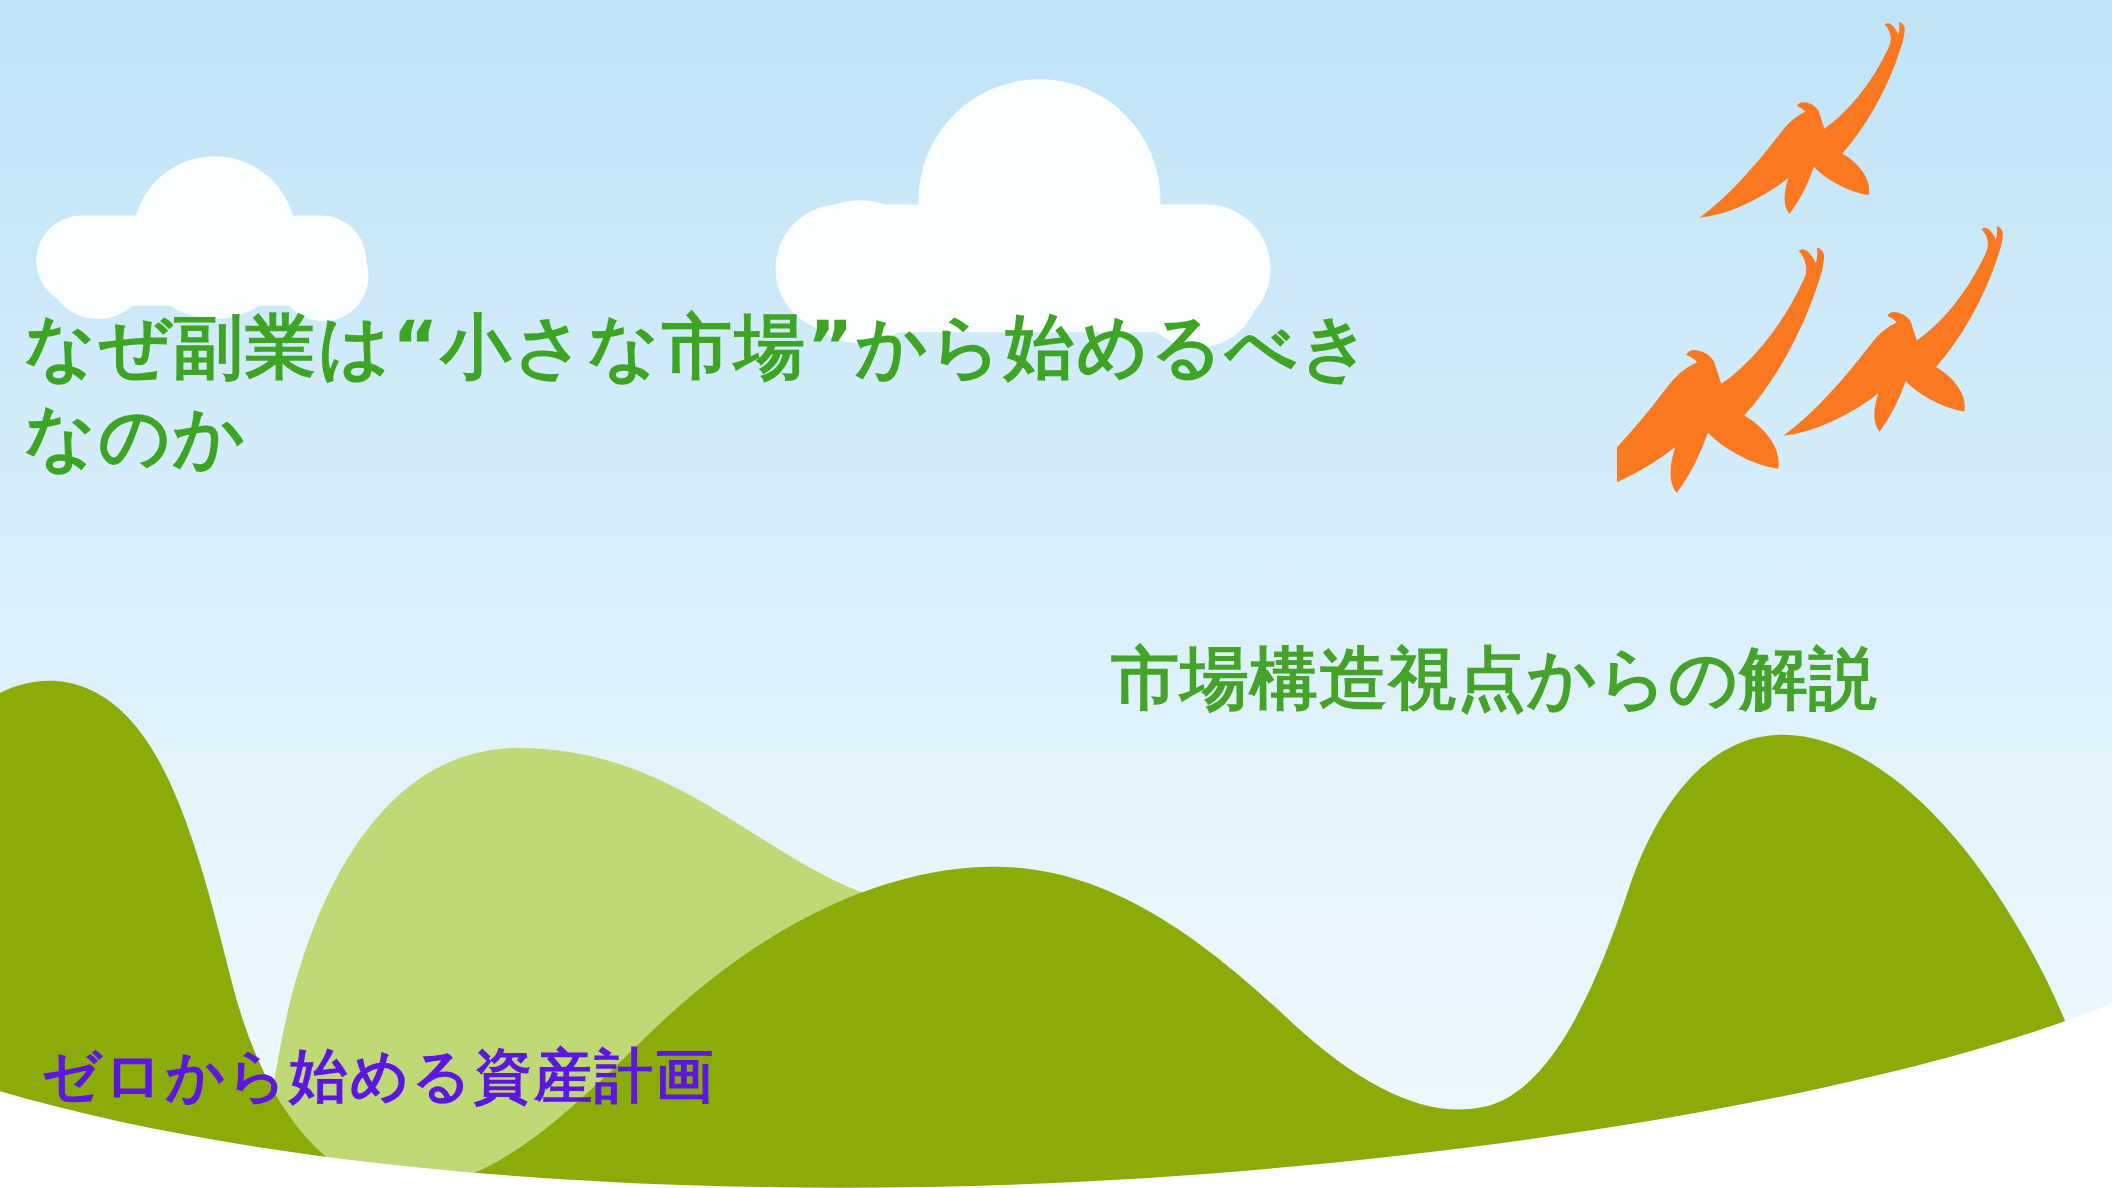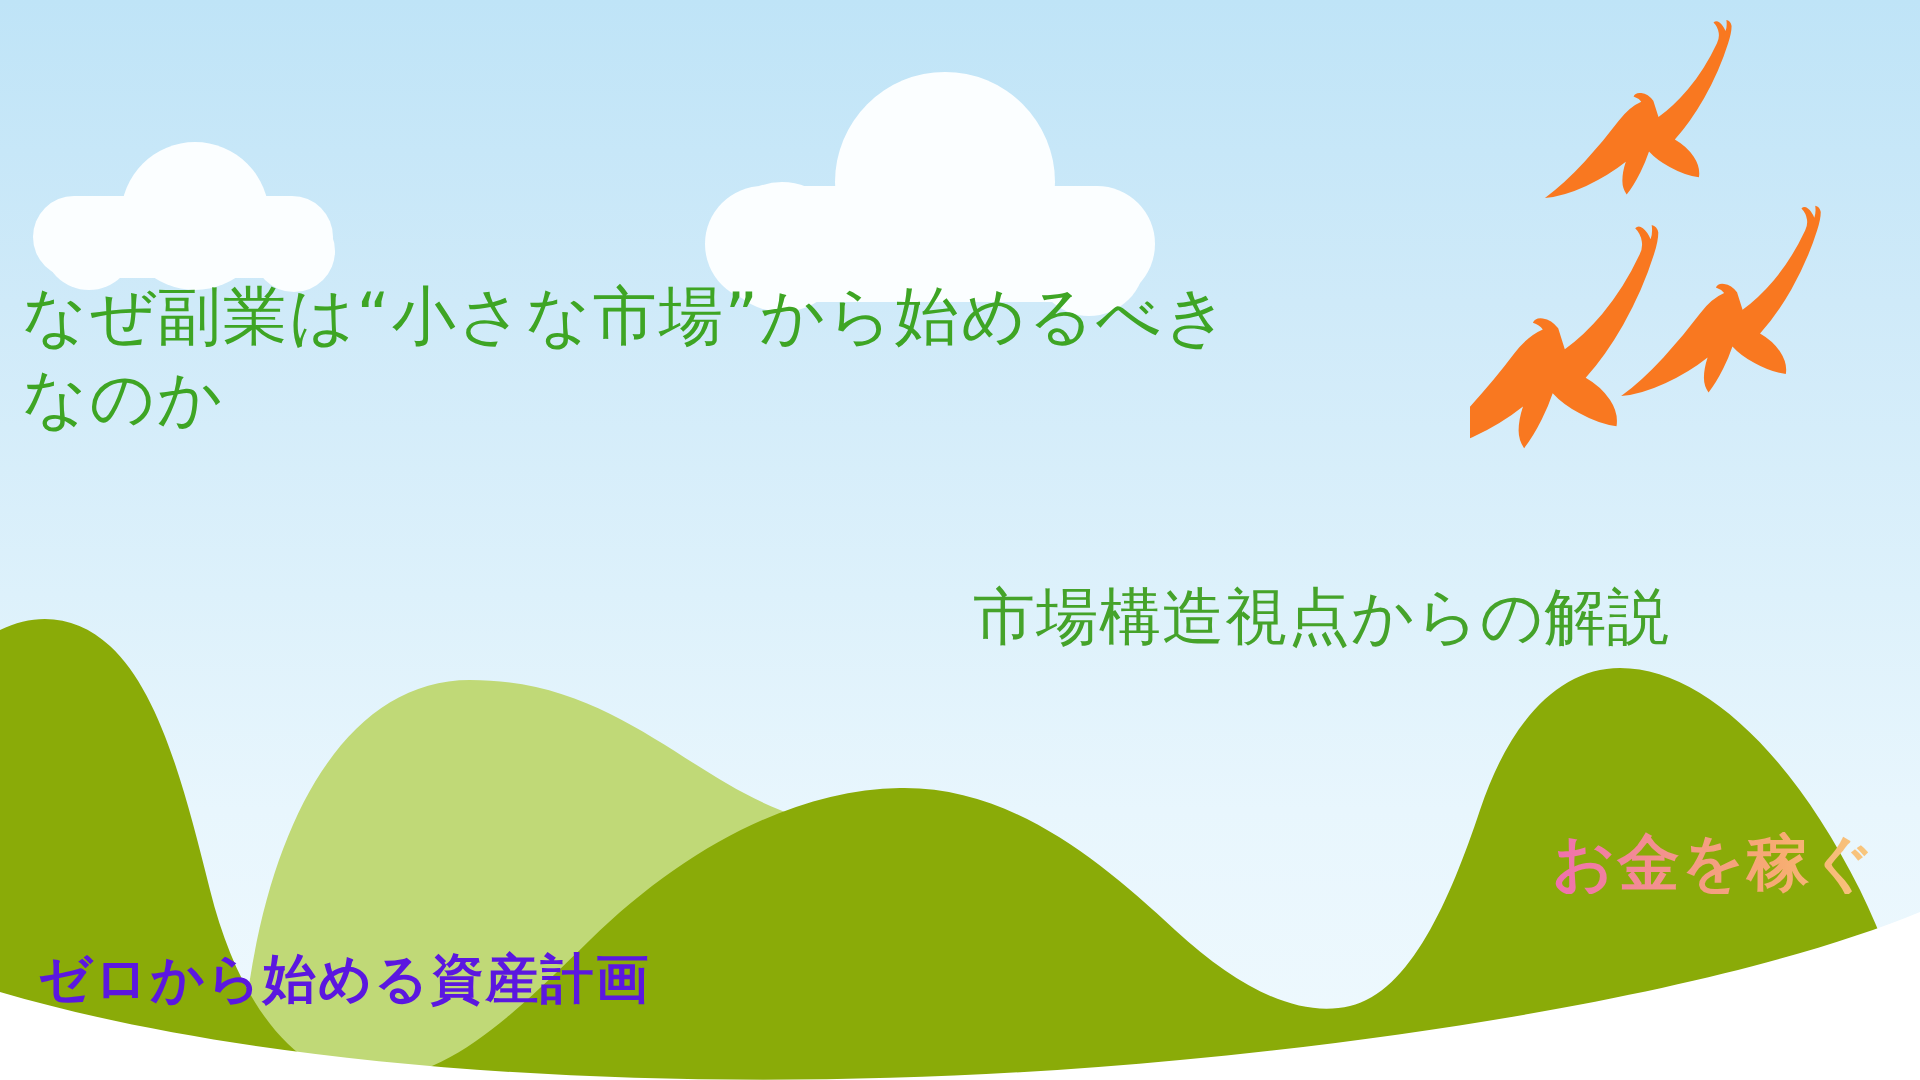--- a/index.html
+++ b/index.html
@@ -41,29 +41,29 @@
   #hills svg{display:block;}
 
   
   #sheep{position:absolute;left:8px;top:676px;width:52px;height:44px;}
 
   
   #main-title{
     position:absolute;left:22px;top:276px;width:1300px;
     color:#3ea524;
     font-family:"DejaVu Sans","Liberation Sans",sans-serif;
-    font-size:64px;line-height:1.28;font-weight:400;
+    font-size:64px;line-height:1.28;font-weight:700;
     letter-spacing:2px;
     white-space:pre-line;
   }
   #subtitle{
-    position:absolute;left:973px;top:586px;
+    position:absolute;left:1010px;top:586px;
     color:#45a32a;
     font-family:"DejaVu Serif","Liberation Serif",serif;
-    font-size:62px;font-weight:400;line-height:1;
+    font-size:62px;font-weight:700;line-height:1;
     letter-spacing:1px;
     white-space:nowrap;
   }
   #series-label{
     position:absolute;left:38px;top:952px;
     color:#5b17e0;
     font-family:"DejaVu Serif","Liberation Serif",serif;
     font-size:53px;font-weight:700;line-height:1;
     letter-spacing:2px;
     white-space:nowrap;
@@ -171,16 +171,15 @@
     </svg>
   </div>
 
   <div id="main-title">なぜ副業は“小さな市場”から始めるべき
 なのか</div>
 
   <div id="subtitle">市場構造視点からの解説</div>
 
   <div id="series-label">ゼロから始める資産計画</div>
 
-  <div id="category-label">お金を稼ぐ</div>
 
 
 </div>
 
 </body></html>

